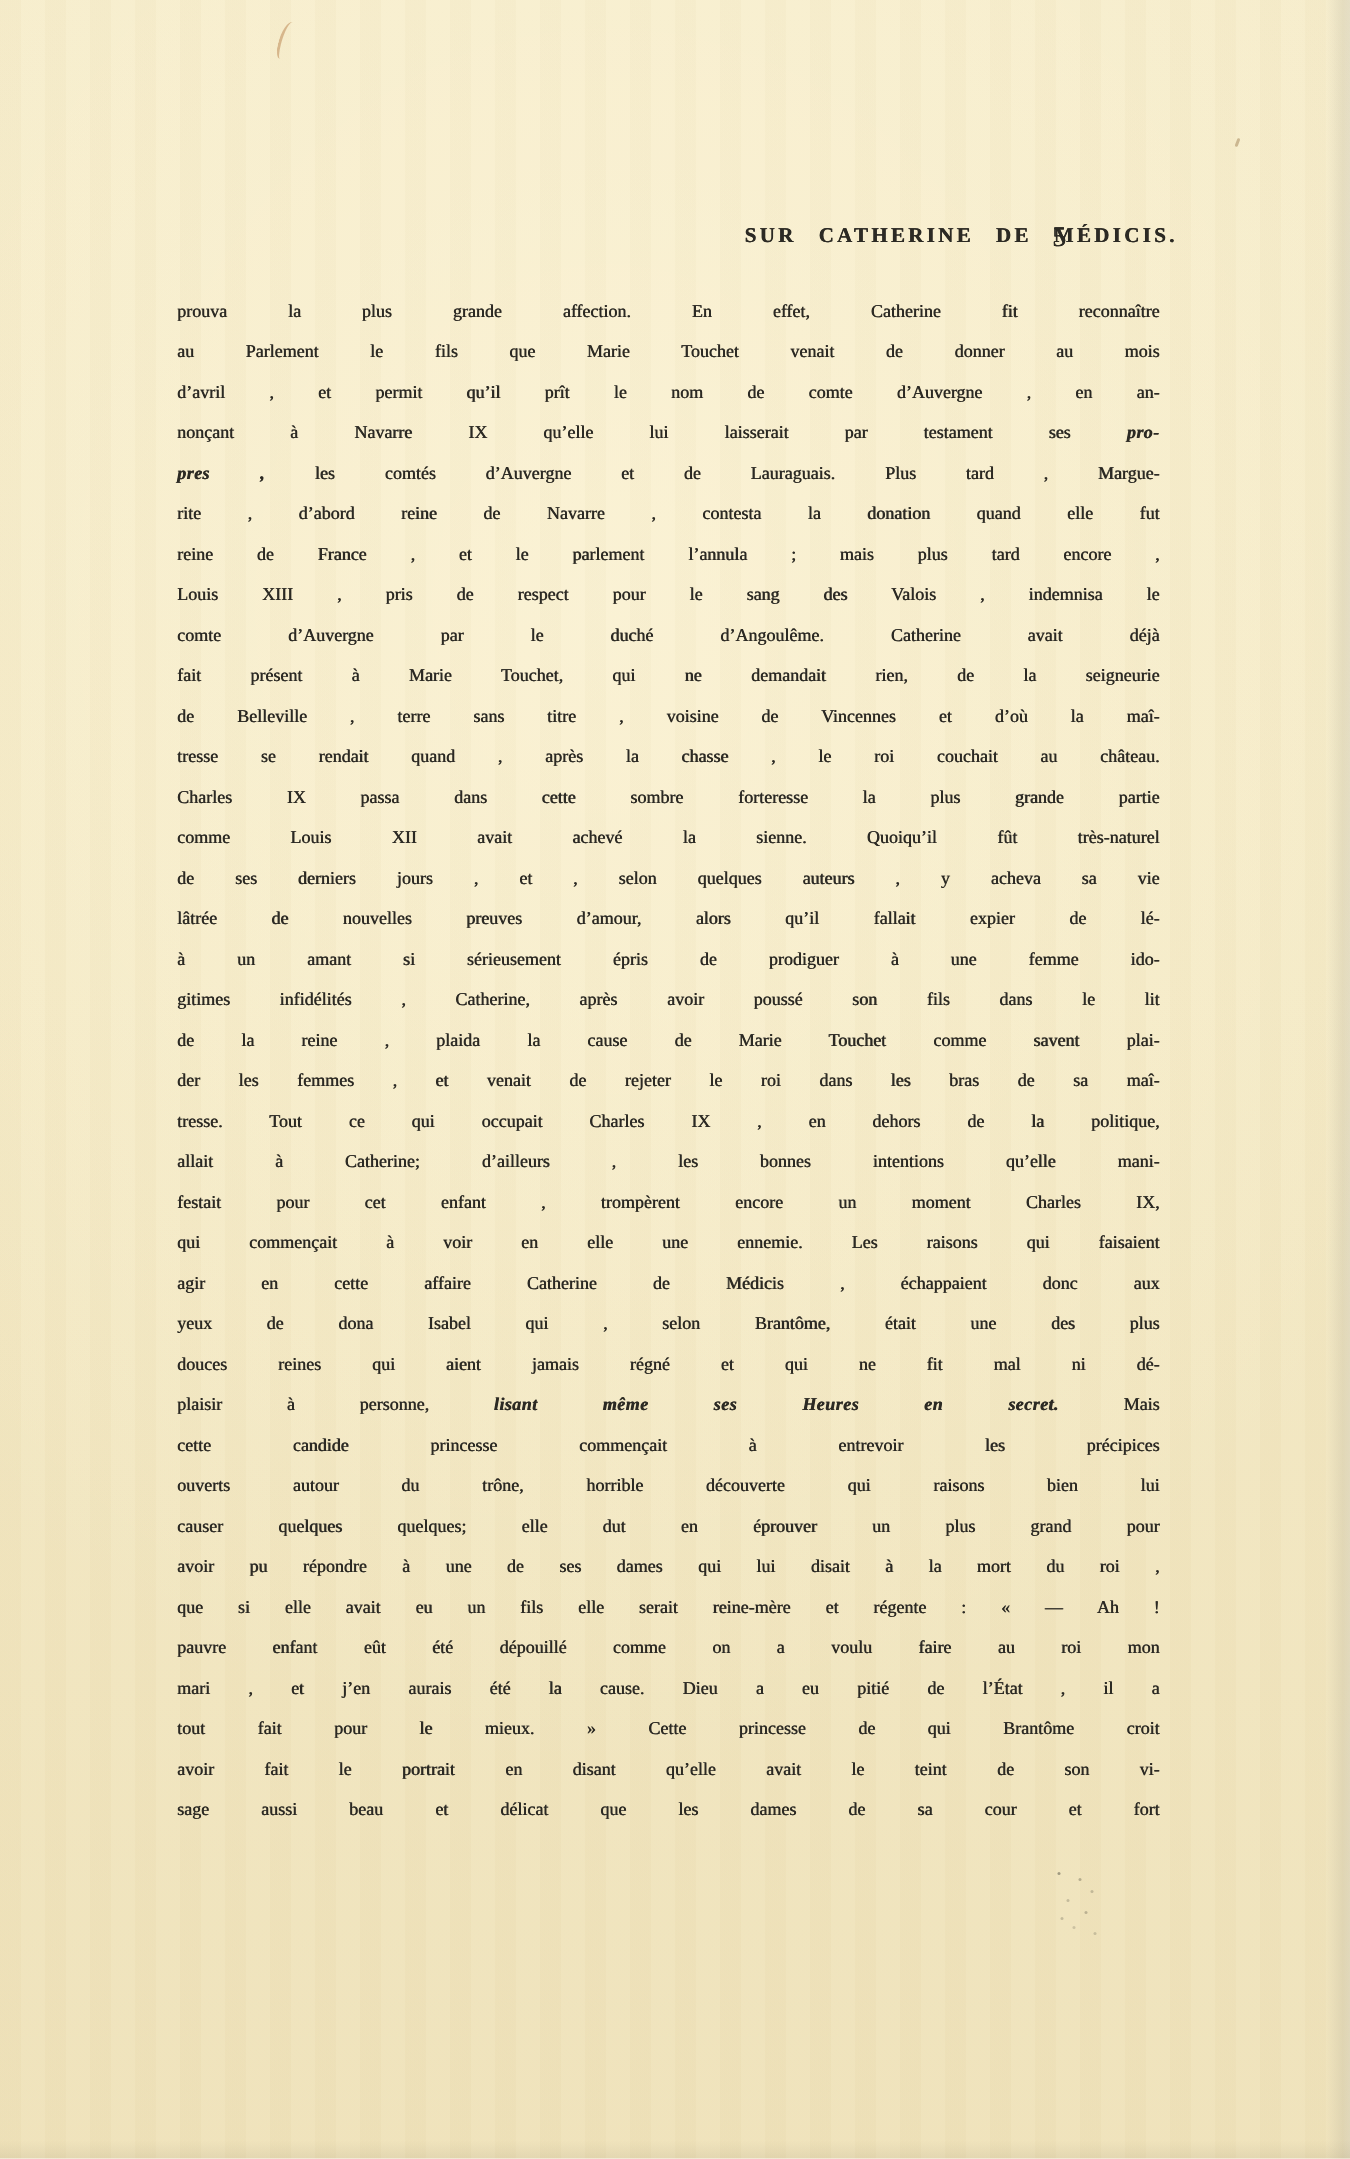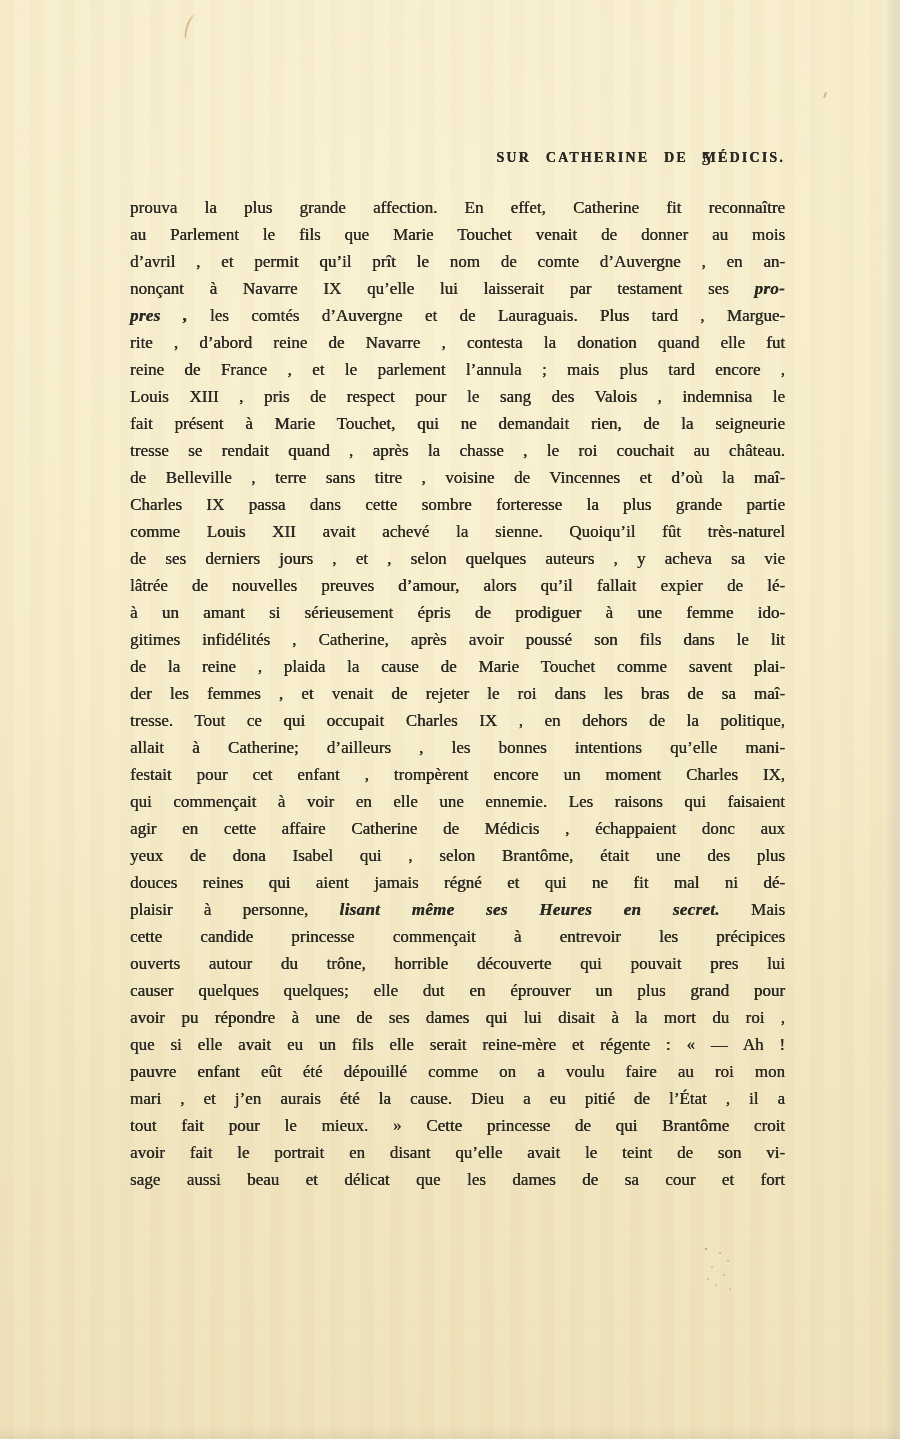--- a/index.html
+++ b/index.html
@@ -61,25 +61,25 @@
     top: 148px;
     width: 40px;
     text-align: center;
     font-size: 19px;
     color: #2e2b25;
     text-shadow: 0.3px 0 0 currentColor;
   }
 
   .page-body {
     position: absolute;
-    left: 130px;
+    left: 118px;
     top: 194px;
     width: 655px;
     color: #2c2a24;
-    font-size: 17px;
+    font-size: 12px;
     line-height: 27px;
     text-shadow: 0.35px 0 0 currentColor;
   }
   .page-body .line {
     text-align: justify;
     text-align-last: justify;
     white-space: normal;
     height: 27px;
     overflow: visible;
   }
@@ -144,41 +144,42 @@
 
 <div class="page-body" style="color: rgb(44, 42, 36);">
     <div class="line"><span>prouva la plus grande affection. En effet, Catherine fit reconnaître</span></div>
     <div class="line"><span>au Parlement le fils que Marie Touchet venait de donner au mois</span></div>
     <div class="line"><span>d’avril , et permit qu’il prît le nom de comte d’Auvergne , en an-</span></div>
     <div class="line"><span>nonçant à Navarre IX qu’elle lui laisserait par testament ses </span><i>pro-</i></div>
     <div class="line"><i>pres ,</i><span> les comtés d’Auvergne et de Lauraguais. Plus tard , Margue-</span></div>
     <div class="line"><span>rite , d’abord reine de Navarre , contesta la donation quand elle fut</span></div>
     <div class="line"><span>reine de France , et le parlement l’annula ; mais plus tard encore ,</span></div>
     <div class="line"><span>Louis XIII , pris de respect pour le sang des Valois , indemnisa le</span></div>
+    <div class="line"><span>comte d’Auvergne par le duché d’Angoulême. Catherine avait déjà</span></div>
     <div class="line"><span>fait présent à Marie Touchet, qui ne demandait rien, de la seigneurie</span></div>
+    <div class="line"><span>de Belleville , terre sans titre , voisine de Vincennes et d’où la maî-</span></div>
     <div class="line"><span>tresse se rendait quand , après la chasse , le roi couchait au château.</span></div>
-    <div class="line"><span>de Belleville , terre sans titre , voisine de Vincennes et d’où la maî-</span></div>
     <div class="line"><span>Charles IX passa dans cette sombre forteresse la plus grande partie</span></div>
     <div class="line"><span>comme Louis XII avait achevé la sienne. Quoiqu’il fût très-naturel</span></div>
     <div class="line"><span>de ses derniers jours , et , selon quelques auteurs , y acheva sa vie</span></div>
     <div class="line"><span>lâtrée de nouvelles preuves d’amour, alors qu’il fallait expier de lé-</span></div>
     <div class="line"><span>à un amant si sérieusement épris de prodiguer à une femme ido-</span></div>
     <div class="line"><span>gitimes infidélités , Catherine, après avoir poussé son fils dans le lit</span></div>
     <div class="line"><span>de la reine , plaida la cause de Marie Touchet comme savent plai-</span></div>
     <div class="line"><span>der les femmes , et venait de rejeter le roi dans les bras de sa maî-</span></div>
     <div class="line"><span>tresse. Tout ce qui occupait Charles IX , en dehors de la politique,</span></div>
     <div class="line"><span>allait à Catherine; d’ailleurs , les bonnes intentions qu’elle mani-</span></div>
     <div class="line"><span>festait pour cet enfant , trompèrent encore un moment Charles IX,</span></div>
     <div class="line"><span>qui commençait à voir en elle une ennemie. Les raisons qui faisaient</span></div>
     <div class="line"><span>agir en cette affaire Catherine de Médicis , échappaient donc aux</span></div>
     <div class="line"><span>yeux de dona Isabel qui , selon Brantôme, était une des plus</span></div>
     <div class="line"><span>douces reines qui aient jamais régné et qui ne fit mal ni dé-</span></div>
     <div class="line"><span>plaisir à personne, </span><i>lisant même ses Heures en secret.</i><span> Mais</span></div>
     <div class="line"><span>cette candide princesse commençait à entrevoir les précipices</span></div>
-    <div class="line"><span>ouverts autour du trône, horrible découverte qui pouvait pres lui</span></div>
+    <div class="line"><span>ouverts autour du trône, horrible découverte qui raisons bien lui</span></div>
     <div class="line"><span>causer quelques quelques; elle dut en éprouver un plus grand pour</span></div>
     <div class="line"><span>avoir pu répondre à une de ses dames qui lui disait à la mort du roi ,</span></div>
     <div class="line"><span>que si elle avait eu un fils elle serait reine-mère et régente : « — Ah !</span></div>
     <div class="line"><span>pauvre enfant eût été dépouillé comme on a voulu faire au roi mon</span></div>
     <div class="line"><span>mari , et j’en aurais été la cause. Dieu a eu pitié de l’État , il a</span></div>
     <div class="line"><span>tout fait pour le mieux. » Cette princesse de qui Brantôme croit</span></div>
     <div class="line"><span>avoir fait le portrait en disant qu’elle avait le teint de son vi-</span></div>
     <div class="line"><span>sage aussi beau et délicat que les dames de sa cour et fort</span></div>
   </div>
 

